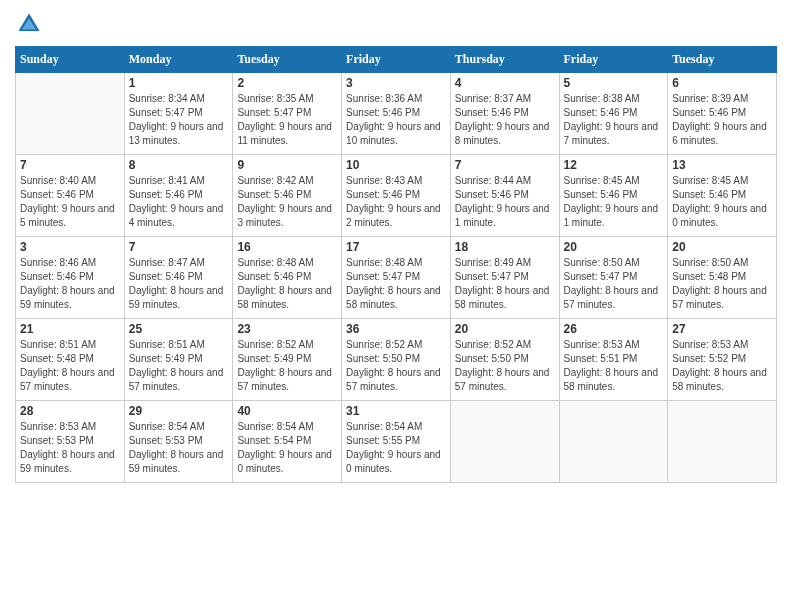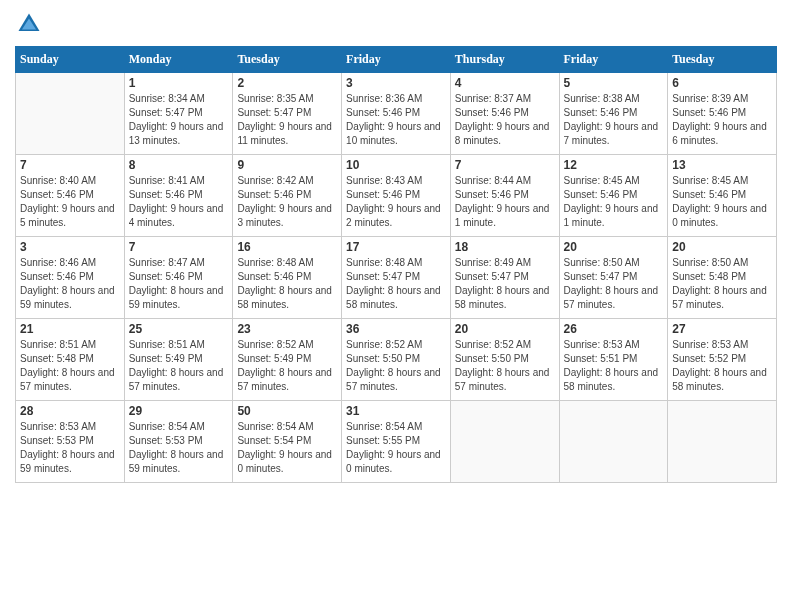--- a/index.html
+++ b/index.html
@@ -237,21 +237,21 @@
         <tr>
           <td>
             <span class="day-num">28</span>
             <div class="day-info">Sunrise: 8:53 AM<br>Sunset: 5:53 PM<br>Daylight: 8 hours and 59 minutes.</div>
           </td>
           <td>
             <span class="day-num">29</span>
             <div class="day-info">Sunrise: 8:54 AM<br>Sunset: 5:53 PM<br>Daylight: 8 hours and 59 minutes.</div>
           </td>
           <td>
-            <span class="day-num">50</span>
+            <span class="day-num">40</span>
             <div class="day-info">Sunrise: 8:54 AM<br>Sunset: 5:54 PM<br>Daylight: 9 hours and 0 minutes.</div>
           </td>
           <td>
             <span class="day-num">31</span>
             <div class="day-info">Sunrise: 8:54 AM<br>Sunset: 5:55 PM<br>Daylight: 9 hours and 0 minutes.</div>
           </td>
           <td class="empty"></td>
           <td class="empty"></td>
           <td class="empty"></td>
         </tr>

